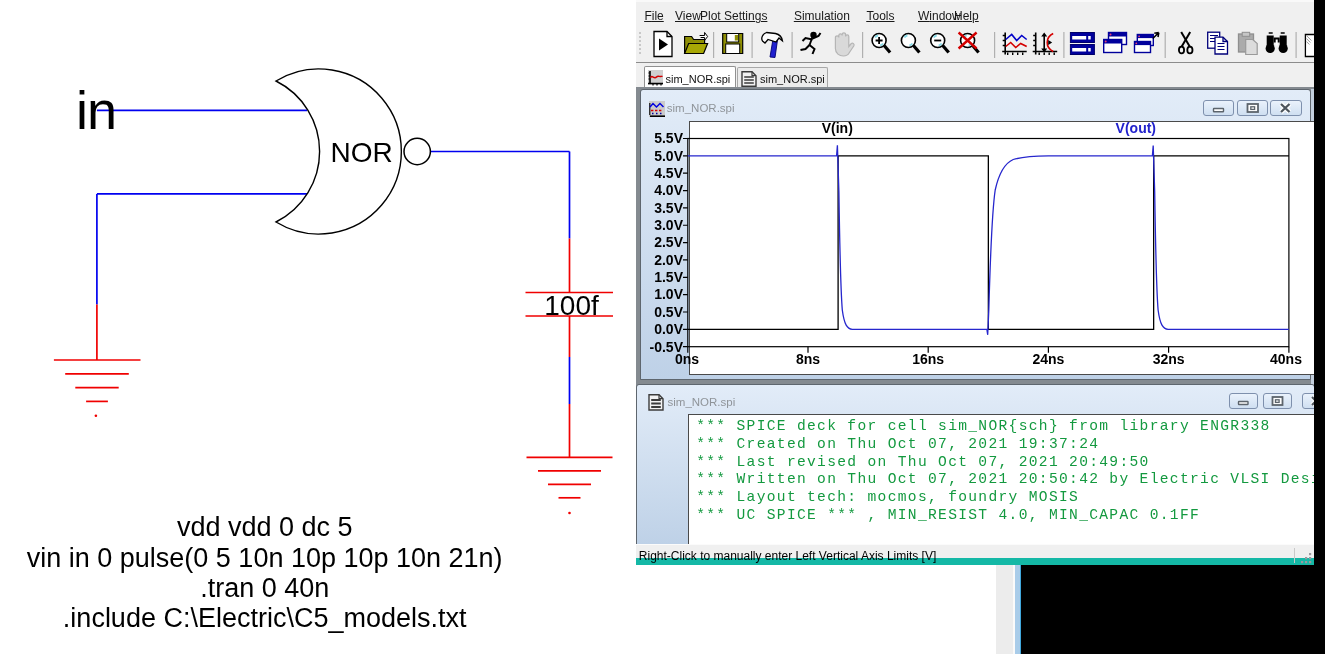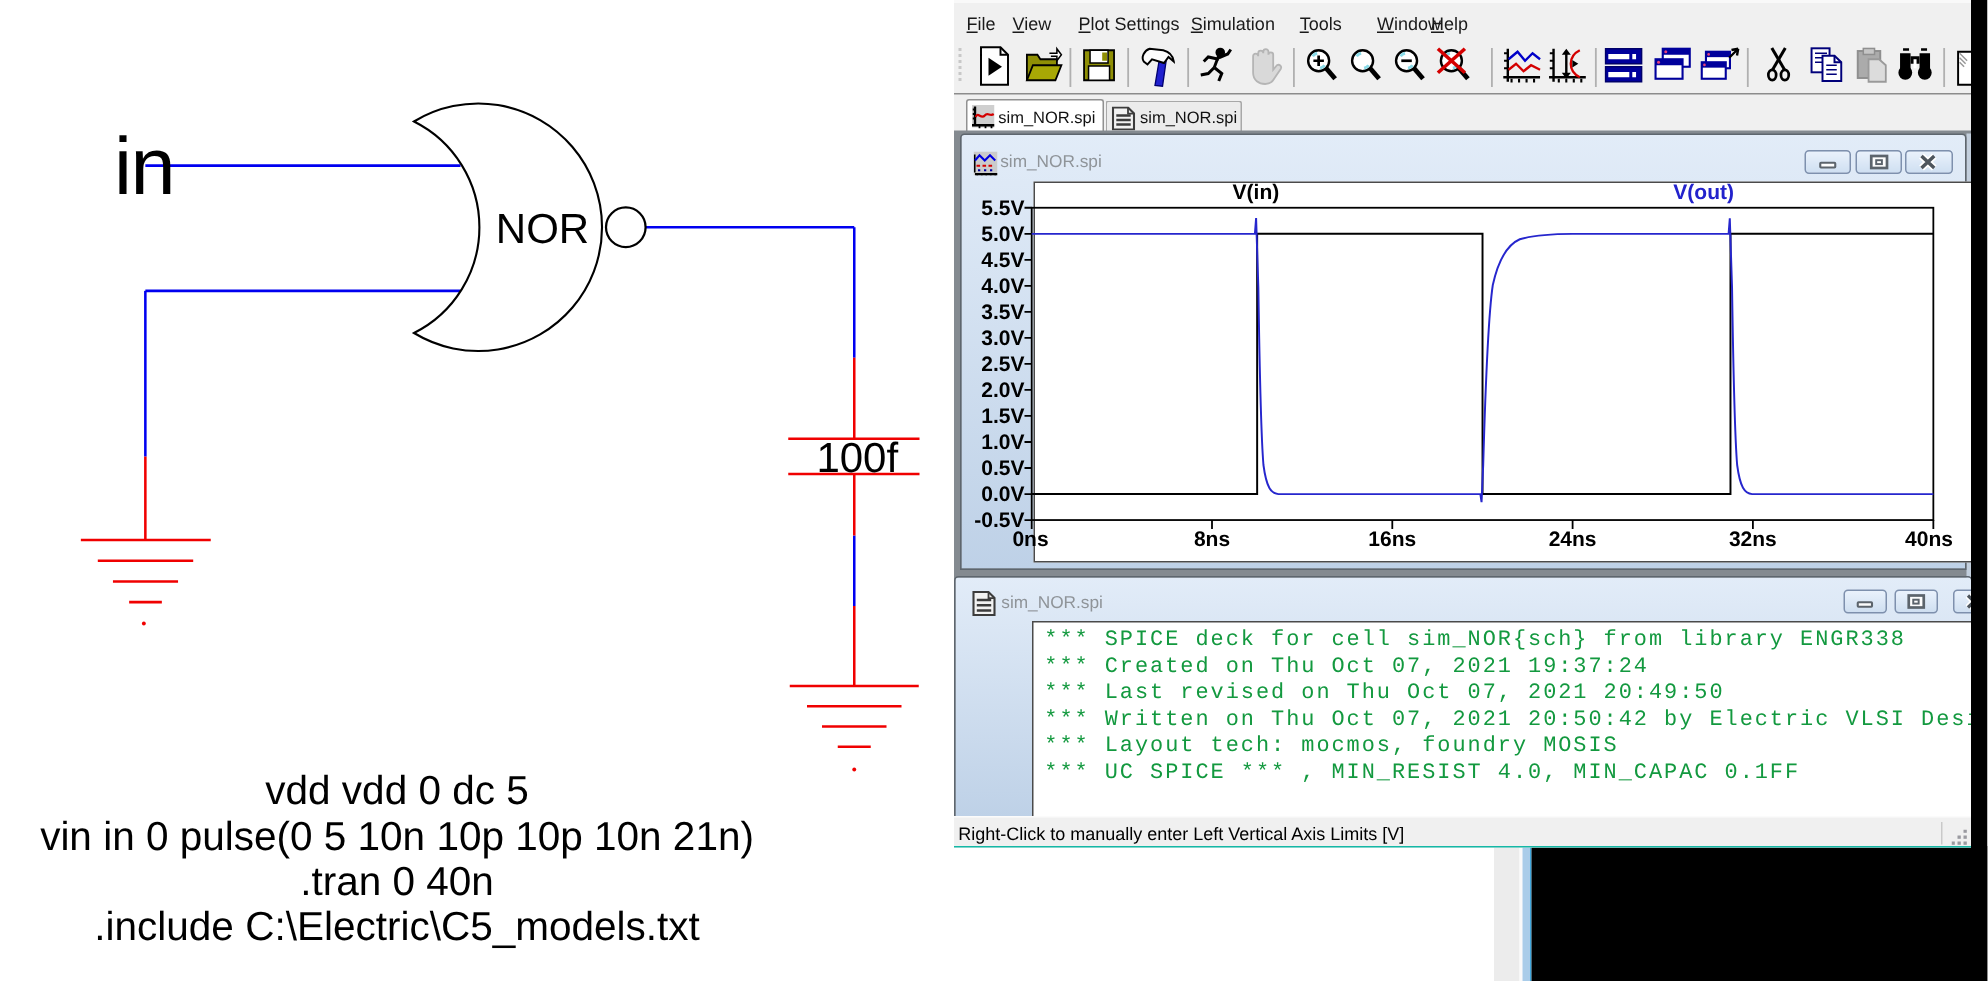--- a/index.html
+++ b/index.html
@@ -11,41 +11,41 @@
   #blackR { left:1313.5px; top:0; width:11.5px; height:654px; background:#000; }
   #blackBR { left:1021px; top:563.5px; width:304px; height:90.5px; background:#000; }
   
   #escroll { left:996px; top:563.5px; width:16.5px; height:90.5px; background:#ececec; }
   #eswhite { left:1012.5px; top:563.5px; width:2px; height:90.5px; background:#fafafa; }
   #eblue { left:1014.5px; top:563.5px; width:5px; height:90.5px; background:#a9cce9; }
   #ecyan { left:1019.5px; top:563.5px; width:1.7px; height:90.5px; background:#41a8dd; }
   
   #app { left:636px; top:0; width:678px; height:565px; background:#f0f0f0; overflow:hidden; }
   #menubar { position:absolute; left:0; top:0; width:678px; height:28px; background:linear-gradient(#f9f9f9 0 2px,#f0f0f0 2px); }
-  #menubar span { position:absolute; top:9.2px; font-size:12px; color:#1a1a1a; }
+  #menubar span { position:absolute; top:9.2px; font-size:12px; color:#1a1a1a;text-decoration:underline; }
   #menubar span u { text-decoration:underline; }
   #toolbar { position:absolute; left:0; top:28px; width:678px; height:34px; background:#f0f0f0; }
   #tabstrip { position:absolute; left:0; top:62px; width:678px; height:25px; background:#f0f0f0;
      border-top:1px solid #8c8c8c; }
   #tab1 { position:absolute; left:7.5px; top:2.5px; width:92px; height:22.5px; background:#ffffff;
      border:1px solid #919191; border-bottom:none; border-radius:2px 2px 0 0; }
   #tab2 { position:absolute; left:100.5px; top:4px; width:91px; height:21px; background:#ececec;
      border:1px solid #a8a8a8; border-bottom:none; border-radius:2px 2px 0 0; }
   .tabtxt { position:absolute; font-size:11px; color:#111; top:6.5px; }
   #mdi { position:absolute; left:0; top:87px; width:678px; height:456.5px; background:#848a90; }
   
   .win { position:absolute; border:1px solid #5e666e; border-radius:3px 3px 0 0;
      background:linear-gradient(#e2ecf8, #bed1e7); }
   .wtitle { position:absolute; font-size:11.5px; color:#8f9499; }
   .client { position:absolute; background:#fff; border:1px solid #4a4a4a;margin-left:41px; }
   .wbtn { position:absolute; width:31px; height:16.5px; border:1px solid #7e90ad; border-radius:3px;
      background:linear-gradient(#eaf2fc, #cfdff1); }
   
   #status { position:absolute; left:0; top:543.5px; width:678px; height:21.5px;
-     background:#f0f0f0; border-top:1px solid #fbfbfb; border-bottom:1px solid #14b8a6; }
+     background:#f0f0f0; border-top:1px solid #fbfbfb; border-bottom:7px solid #14b8a6; }
   #status .stxt { position:absolute; left:2.8px; top:4.5px; font-size:12px; color:#000; }
 </style>
 </head>
 <body>
 <div id="page">
 
 <svg class="abs" style="left:0;top:0" width="1020" height="654" viewBox="0 0 1020 654">
 
   <g fill="none" stroke="#0000f0" stroke-width="1.7">
     <path d="M96.9,110.4 H307"></path>
@@ -95,21 +95,21 @@
 <div id="eswhite" class="abs"></div>
 <div id="eblue" class="abs"></div>
 <div id="ecyan" class="abs"></div>
 <div id="blackR" class="abs"></div>
 <div id="blackBR" class="abs"></div>
 
 <div id="app" class="abs">
   <div id="menubar">
     <span style="left:8.4px"><u>F</u>ile</span>
     <span style="left:39px"><u>V</u>iew</span>
-    <span style="left:83px"><u>P</u>lot Settings</span>
+    <span style="left:64px"><u>P</u>lot Settings</span>
     <span style="left:157.9px"><u>S</u>imulation</span>
     <span style="left:230.5px"><u>T</u>ools</span>
     <span style="left:282px"><u>W</u>indow</span>
     <span style="left:318px"><u>H</u>elp</span>
   </div>
   <div id="toolbar">
   <svg width="678" height="34" viewBox="0 0 678 34">
 
     <g fill="#c8c8c8">
       <rect x="3" y="4" width="2" height="2"></rect>

